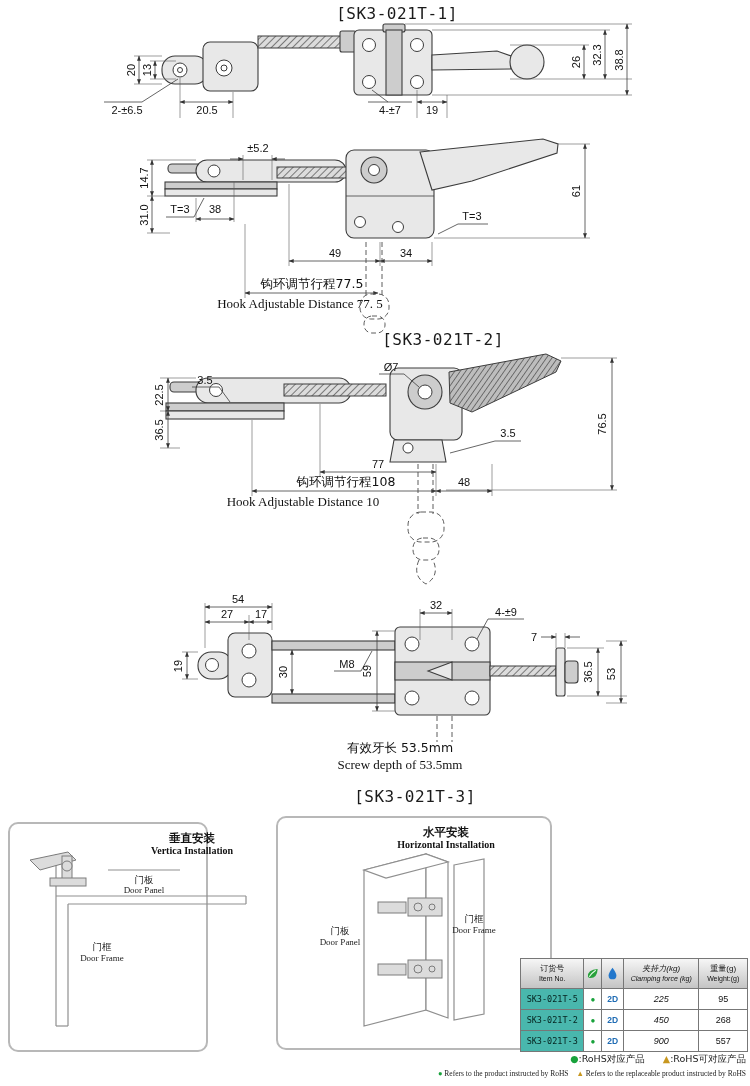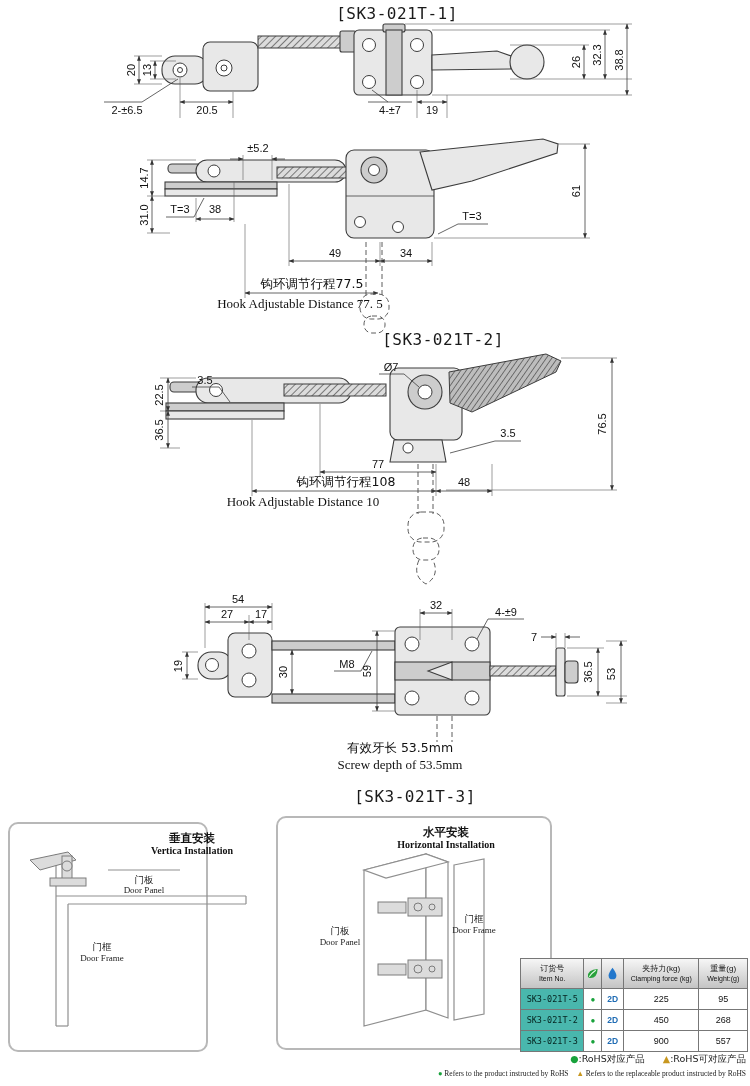--- a/index.html
+++ b/index.html
@@ -33,21 +33,21 @@
   .ifc { fill:#fff; stroke:#8f8f8f; stroke-width:1.2; }
   .ipart { fill:#dcdcdc; stroke:#7c7c7c; stroke-width:1; }
   .ilbl-cn { font:9.5px "DejaVu Sans", sans-serif; fill:#222; text-anchor:middle; }
   .ilbl-en { font:9px "Liberation Serif", serif; fill:#222; text-anchor:middle; }
 
   
   .spec { position:absolute; left:520px; top:958px; width:228px; border:1px solid #777; border-bottom:none; }
   .tr { display:flex; border-bottom:1px solid #777; }
   .td { border-right:1px solid #777; display:flex; flex-direction:column; align-items:center; justify-content:center; text-align:center; overflow:hidden; }
   .td:last-child { border-right:none; }
-  .c-item{width:64px;} .c-eco{width:18px;} .c-cad{width:22px;} .c-force{width:76px;} .c-weight{width:48px;}
+  .c-item{width:64px;} .c-eco{width:18px;} .c-cad{width:22px;} .c-force{width:76px;font-style:italic;} .c-weight{width:48px;}
   .th { height:30px; background:linear-gradient(#f6f6f6,#c4c4c4); }
   .row { height:21px; background:#fff; }
   .h-cn { font-size:8px; line-height:10px; color:#111; }
   .h-en { font-size:7px; line-height:9px; color:#111; }
   .item-cell { background:#49b7ad; font:8.5px "DejaVu Sans Mono", monospace; color:#05231f; }
   .eco-cell  { color:#18a23b; font-size:8px; }
   .cad-cell  { color:#1f6cb4; font-weight:bold; font-size:8.5px; }
   .num-cell  { font-size:9px; color:#111; }
 
   

